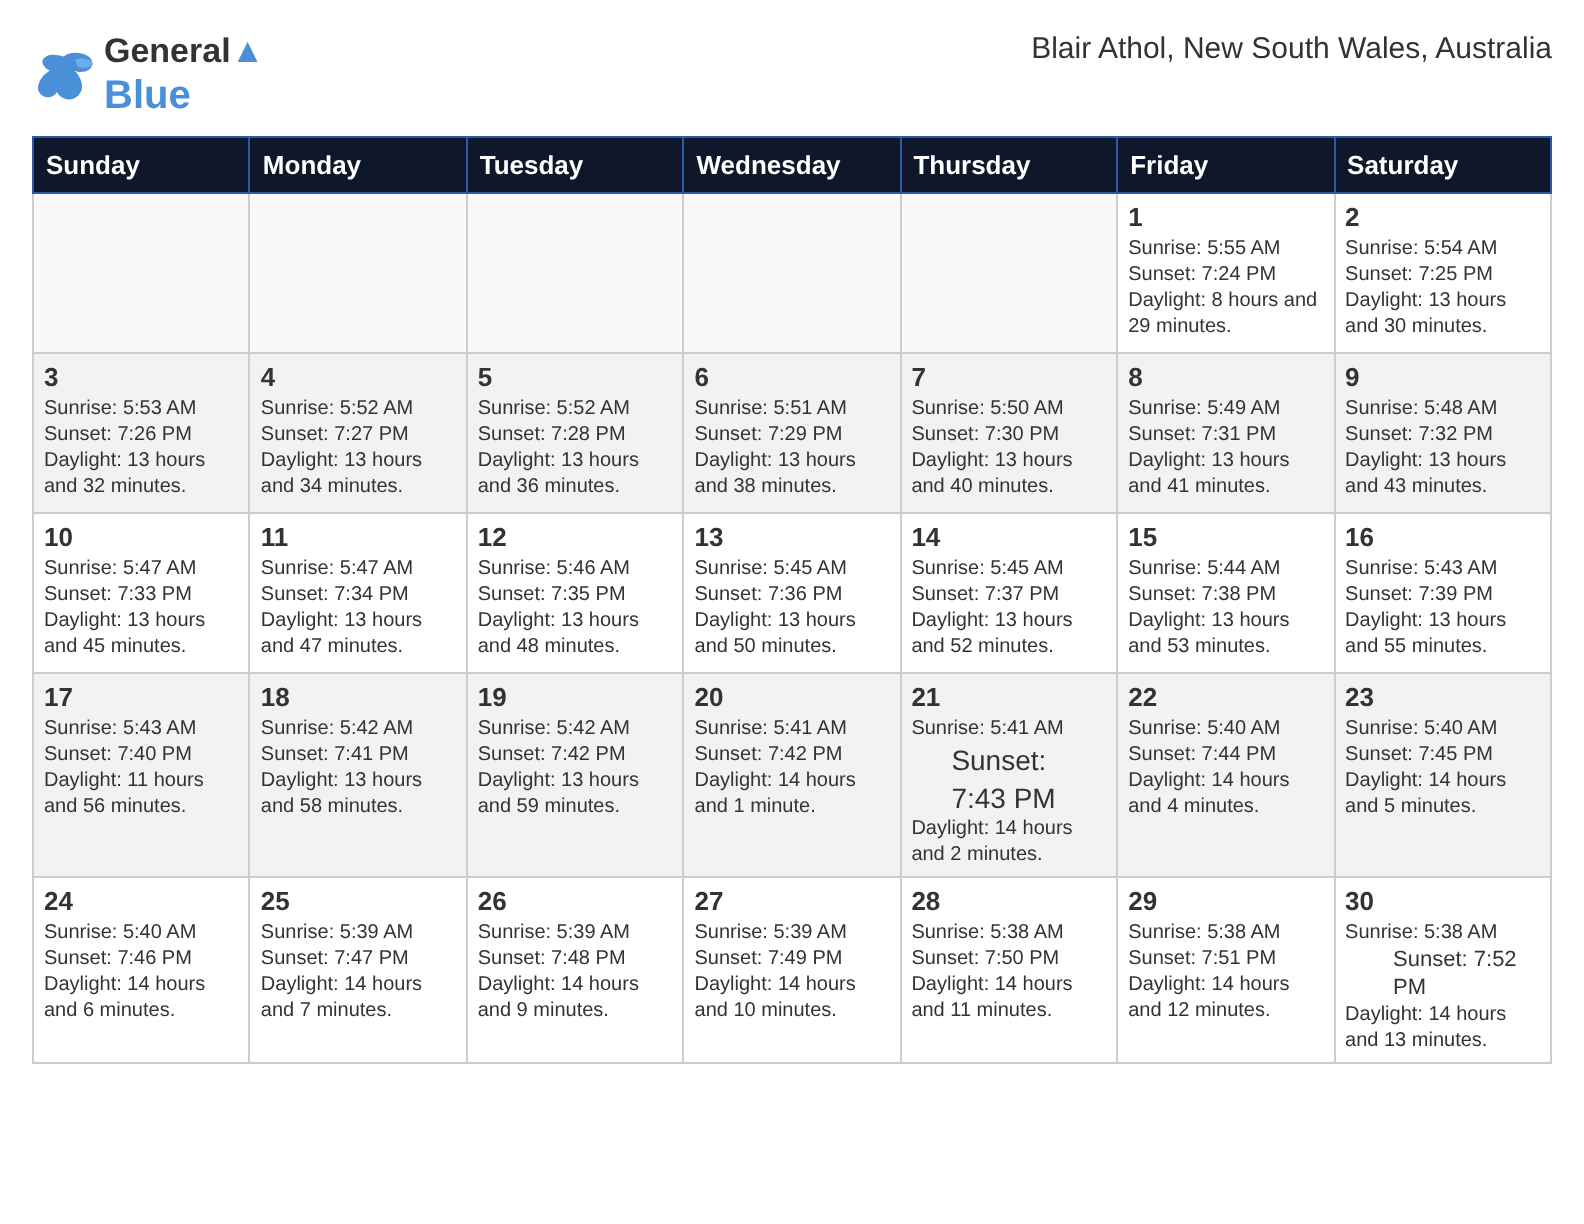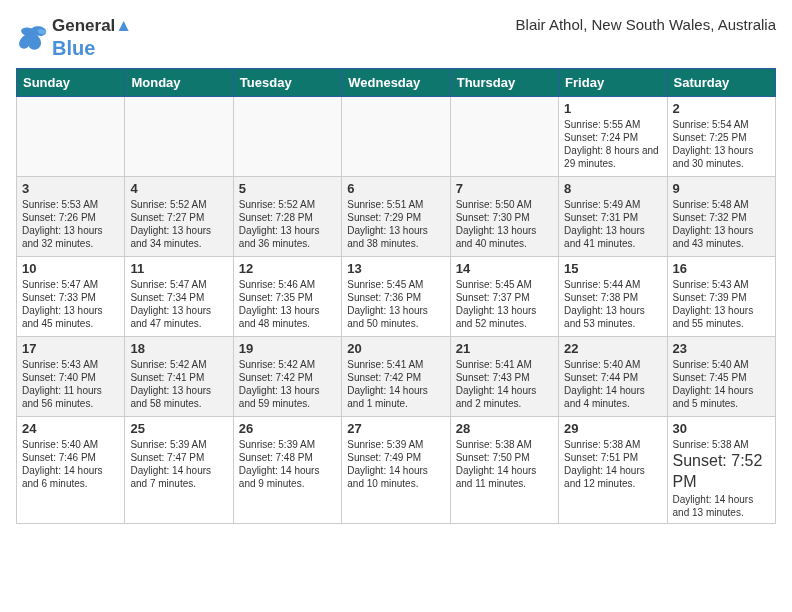--- a/index.html
+++ b/index.html
@@ -37,21 +37,21 @@
     .location-title {
       font-size: 15px;
       color: #333;
     }
     table {
       width: 100%;
       border-collapse: collapse;
       table-layout: fixed;
     }
     thead th {
-      background: #0f766e;
+      background: #0f172a;
       color: #fff;
       text-align: left;
       padding: 6px 6px;
       font-size: 13px;
       font-weight: bold;
       border: 1px solid #2a5a9f;
     }
     td {
       border: 1px solid #ccc;
       vertical-align: top;
@@ -234,21 +234,21 @@
         </td>
         <td>
           <span class="day-num">20</span>
           <div style="font-size: 10px; line-height: 1.3;">Sunrise: 5:41 AM</div>
           <div style="font-size: 10px; line-height: 1.3;">Sunset: 7:42 PM</div>
           <div style="font-size: 10px; line-height: 1.3;">Daylight: 14 hours and 1 minute.</div>
         </td>
         <td>
           <span class="day-num">21</span>
           <div style="font-size: 10px; line-height: 1.3;">Sunrise: 5:41 AM</div>
-          <div style="font-size: 10px; line-height: 1.3;">Sunset: 7:43 PM</div>
+          <div style="font-size: 14px; line-height: 1.3; margin-left: 20px;">Sunset: 7:43 PM</div>
           <div style="font-size: 10px; line-height: 1.3;">Daylight: 14 hours and 2 minutes.</div>
         </td>
         <td>
           <span class="day-num">22</span>
           <div style="font-size: 10px; line-height: 1.3;">Sunrise: 5:40 AM</div>
           <div style="font-size: 10px; line-height: 1.3;">Sunset: 7:44 PM</div>
           <div style="font-size: 10px; line-height: 1.3;">Daylight: 14 hours and 4 minutes.</div>
         </td>
         <td>
           <span class="day-num">23</span>
@@ -290,18 +290,18 @@
         </td>
         <td>
           <span class="day-num">29</span>
           <div style="font-size: 10px; line-height: 1.3;">Sunrise: 5:38 AM</div>
           <div style="font-size: 10px; line-height: 1.3;">Sunset: 7:51 PM</div>
           <div style="font-size: 10px; line-height: 1.3;">Daylight: 14 hours and 12 minutes.</div>
         </td>
         <td>
           <span class="day-num">30</span>
           <div style="font-size: 10px; line-height: 1.3;">Sunrise: 5:38 AM</div>
-          <div style="font-size: 16px; line-height: 1.3;">Sunset: 7:52 PM</div>
+          <div style="font-size: 11px; line-height: 1.3; margin-left: 24px;">Sunset: 7:52 PM</div>
           <div style="font-size: 10px; line-height: 1.3;">Daylight: 14 hours and 13 minutes.</div>
         </td>
       </tr>
     </tbody>
 </table>
 
 </body></html>

